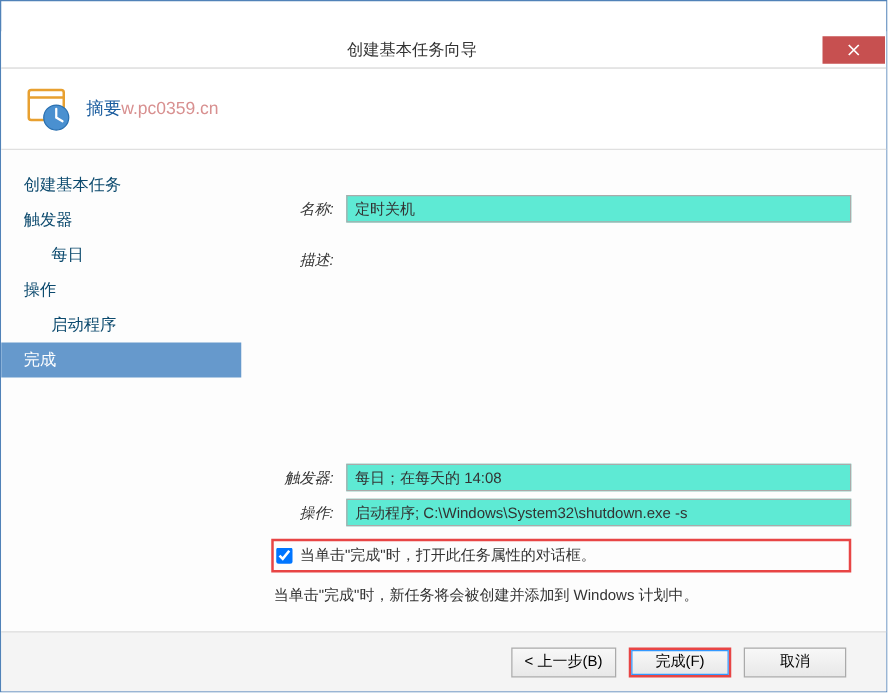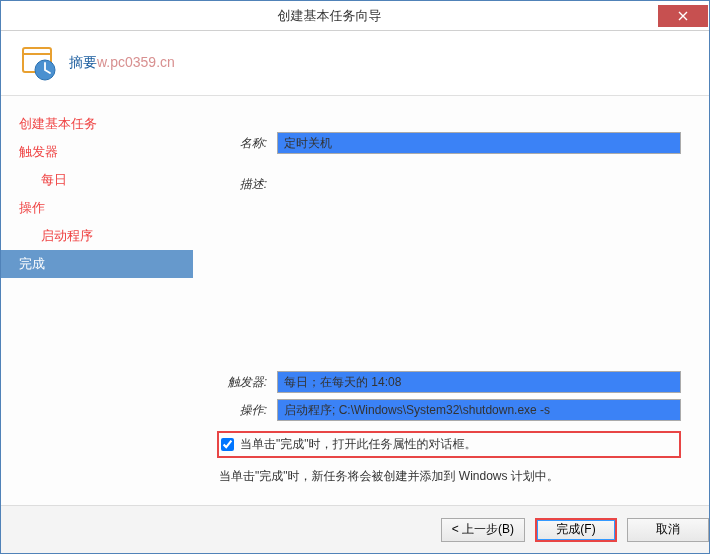--- a/index.html
+++ b/index.html
@@ -1,55 +1,55 @@
 <!DOCTYPE html>
 <html><head>
   <meta charset="utf-8">
   <style>
     * { margin: 0; padding: 0; box-sizing: border-box; font-family: "Microsoft YaHei", "Segoe UI", Tahoma, sans-serif; }
     body { width: 710px; height: 554px; background: #fff; overflow: hidden; }
     
     .dialog { width: 100%; height: 100%; border: 1px solid #5082b8; display: flex; flex-direction: column; }
     
-    .titlebar { height: 30px; background: #fff; display: flex; align-items: center; border-bottom: 1px solid #d0d0d0; }
+    .titlebar { height: 30px; background: #fff; display: flex; align-items: center; border-bottom: 1px solid #d0d0d0; margin-top: 24px; }
     .titlebar-title { flex: 1; text-align: center; font-size: 13px; color: #333; }
     .close-btn { width: 50px; height: 22px; background: #c75050; color: #fff; display: flex; align-items: center; justify-content: center; font-size: 11px; cursor: pointer; margin-right: 1px; }
     .close-btn svg { width: 10px; height: 10px; }
     
     .header { height: 65px; background: #fff; display: flex; align-items: center; padding: 8px 16px; border-bottom: 1px solid #e0e0e0; }
     .header-icon { width: 42px; height: 42px; margin-right: 10px; position: relative; }
     .header-icon svg { width: 100%; height: 100%; }
     .header-text { display: flex; flex-direction: column; }
     .header-main { font-size: 22px; color: #1a5c9e; font-weight: 400; letter-spacing: 2px; }
     .header-sub { font-size: 14px; color: #1a5c9e; margin-top: 0; }
     .header-sub .watermark { color: #d89090; }
     
     .content { flex: 1; display: flex; background: #fdfdfd; }
     
     .sidebar { width: 192px; background: #fdfdfd; padding: 14px 0; }
-    .sidebar-item { padding: 5px 18px; font-size: 13px; color: #ef4444; cursor: pointer; }
+    .sidebar-item { padding: 5px 18px; font-size: 13px; color: #0c4a6e; cursor: pointer; }
     .sidebar-item.indent { padding-left: 40px; }
     .sidebar-item.active { background: #6699cc; color: #fff; }
     
     .main { flex: 1; padding: 36px 28px 10px 24px; display: flex; flex-direction: column; }
     
     .form-row { display: flex; align-items: center; margin-bottom: 6px; }
     .form-label { width: 60px; font-size: 12px; color: #333; text-align: right; padding-right: 10px; font-style: italic; }
-    .form-input { flex: 1; height: 22px; border: 1px solid #aaa; padding: 2px 6px; font-size: 12px; background: #3b82f6; color: #333; }
+    .form-input { flex: 1; height: 22px; border: 1px solid #aaa; padding: 2px 6px; font-size: 12px; background: #5eead4; color: #333; }
     .form-desc { flex: 1; height: 44px; }
     
     .spacer { flex: 1; }
     
     .checkbox-row { display: flex; align-items: center; padding: 3px 0 3px 2px; border: 2px solid #e84545; margin: 4px 0; }
     .checkbox-row input { margin-right: 6px; }
     .checkbox-row label { font-size: 12px; color: #333; }
     
     .info-text { font-size: 12px; color: #333; padding: 6px 2px 10px; }
     
-    .footer { height: 48px; border-top: 1px solid #ddd; display: flex; align-items: center; justify-content: flex-end; padding: 0 0; gap: 10px; background: #f4f4f4; }
+    .footer { height: 48px; border-top: 1px solid #ddd; display: flex; align-items: center; justify-content: flex-end; padding: 0 32px; gap: 10px; background: #f4f4f4; }
     .btn { min-width: 82px; height: 24px; border: 1px solid #aaa; background: linear-gradient(#f8f8f8, #e8e8e8); font-size: 12px; cursor: pointer; padding: 0 10px; }
     .btn.highlight { border: 2px solid #e84545; outline: 1px solid #3399ff; outline-offset: -3px; }
   </style>
 </head>
 <body>
 
 <div class="dialog">
   <div class="titlebar">
     <div class="titlebar-title">创建基本任务向导</div>
     <div class="close-btn">

